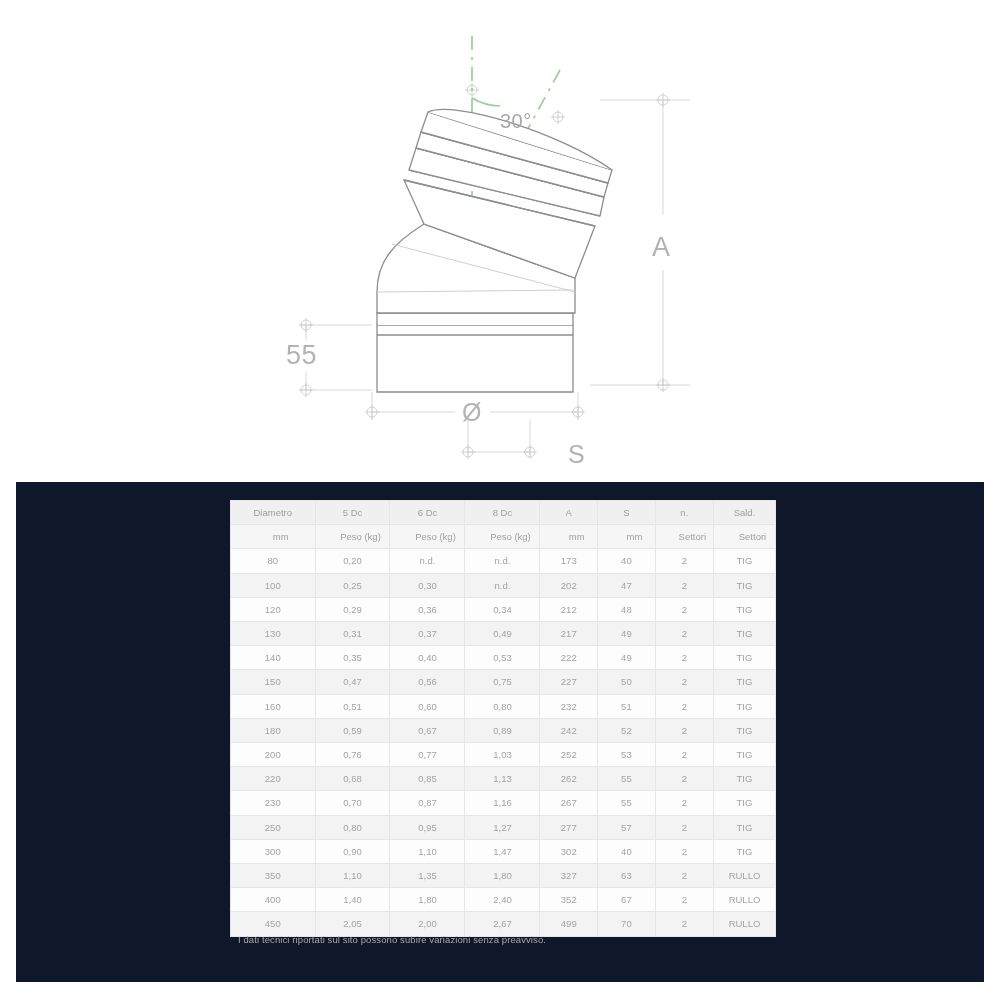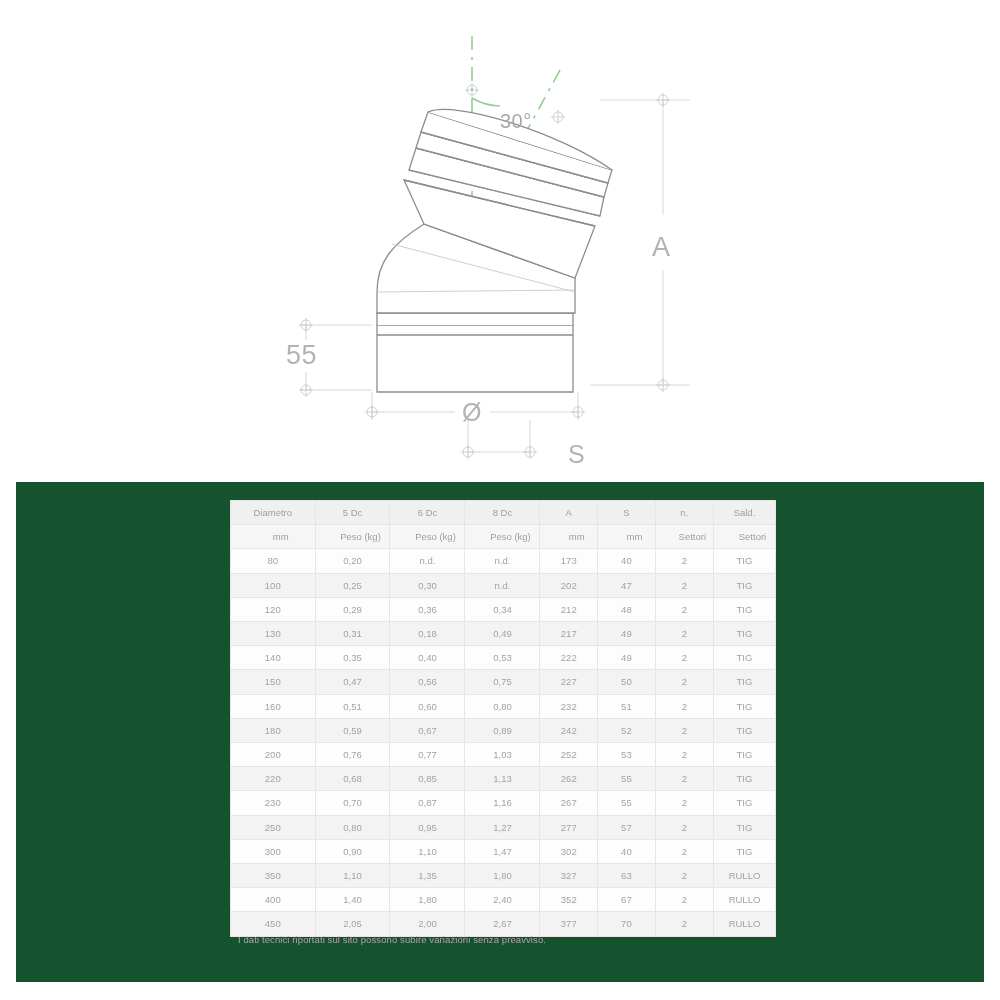--- a/index.html
+++ b/index.html
@@ -41,21 +41,21 @@
   .dim-S   { left: 568px; top: 440px; font-size: 25px; }
   .dim-30  { left: 500px; top: 82px;  font-size: 20px; color: #a8a8a8; margin-top: 28px; }
 
   
   .table-wrap {
     position: absolute;
     left: 16px;
     top: 482px;
     width: 968px;
     height: 500px;
-    background: #14532d;
+    background: #0f172a;
   }
   table.spec {
     position: absolute;
     left: 214px;
     top: 18px;
     width: 546px;
     border-collapse: collapse;
     background: #fbfbfb;
     font-size: 9.5px;
   }
@@ -257,21 +257,21 @@
           <td class="col-2">0,36</td>
           <td class="col-3">0,34</td>
           <td class="col-4">212</td>
           <td class="col-5">48</td>
           <td class="col-6">2</td>
           <td class="col-7">TIG</td>
         </tr>
         <tr>
           <td class="col-0">130</td>
           <td class="col-1">0,31</td>
-          <td class="col-2">0,18</td>
+          <td class="col-2">0,37</td>
           <td class="col-3">0,49</td>
           <td class="col-4">217</td>
           <td class="col-5">49</td>
           <td class="col-6">2</td>
           <td class="col-7">TIG</td>
         </tr>
         <tr>
           <td class="col-0">140</td>
           <td class="col-1">0,35</td>
           <td class="col-2">0,40</td>
@@ -379,21 +379,21 @@
           <td class="col-4">352</td>
           <td class="col-5">67</td>
           <td class="col-6">2</td>
           <td class="col-7">RULLO</td>
         </tr>
         <tr>
           <td class="col-0">450</td>
           <td class="col-1">2,05</td>
           <td class="col-2">2,00</td>
           <td class="col-3">2,67</td>
-          <td class="col-4">377</td>
+          <td class="col-4">499</td>
           <td class="col-5">70</td>
           <td class="col-6">2</td>
           <td class="col-7">RULLO</td>
         </tr>
       </tbody>
   </table>
 
   <div class="footnote">I dati tecnici riportati sul sito possono subire variazioni senza preavviso.</div>
 </div>
 

